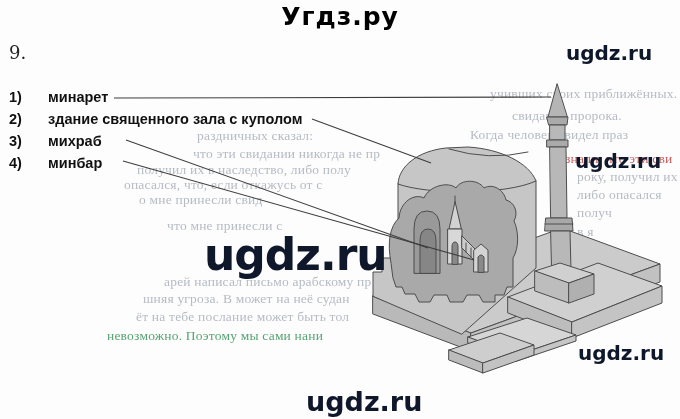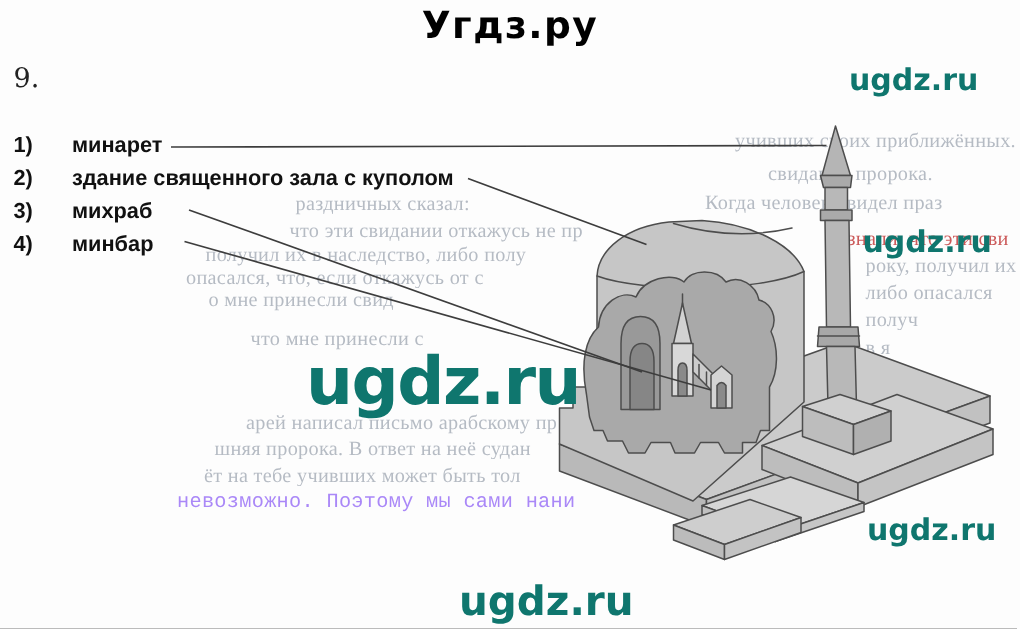--- a/index.html
+++ b/index.html
@@ -13,51 +13,51 @@
   #drawing{position:absolute;left:0;top:0;z-index:2;}
   
   .title{position:absolute;top:2px;left:0;width:100%;text-align:center;z-index:3;
         font-family:"DejaVu Sans",sans-serif;font-weight:bold;font-size:25px;letter-spacing:1px;color:#000000;}
   .ex-num{position:absolute;left:9px;top:42px;z-index:3;
         font-family:"DejaVu Serif",serif;font-size:18px;color:#222;}
   #labels{position:absolute;left:9px;top:86px;z-index:3;}
   .label-row{display:flex;align-items:center;height:22px;font-weight:700;font-size:14.5px;color:#111;}
   .label-row .num{width:39px;}
   
-  .wm{position:absolute;z-index:4;font-family:"DejaVu Sans",sans-serif;font-weight:bold;color:#0f766e;white-space:nowrap;}
+  .wm{position:absolute;z-index:4;font-family:"DejaVu Sans",sans-serif;font-weight:bold;color:#0f172a;white-space:nowrap;}
   .wm-center{left:204px;top:229px;font-size:44px;letter-spacing:-1px;}
   .wm-a{left:566px;top:41px;font-size:20px;}
   .wm-b{left:575px;top:149px;font-size:20px;}
   .wm-c{left:578px;top:341px;font-size:20px;}
   .wm-bottom{left:306px;top:386px;font-size:27px;}
 </style>
 </head>
 <body>
 
 <div id="page">
 
   <div id="bleed">
       <span style="left: 490px; top: 86px; color: rgb(154, 162, 174);">учивших своих приближённых. Вс</span>
       <span style="left: 512px; top: 108px; color: rgb(154, 162, 174);">свидания пророка.</span>
       <span style="left: 470px; top: 127px; color: rgb(154, 162, 174);">Когда человек увидел праз</span>
       <span style="left: 197px; top: 128px; color: rgb(154, 162, 174);">раздничных сказал:</span>
-      <span style="left: 193px; top: 146px; color: rgb(154, 162, 174);">что эти свидании откажусь не пр</span>
+      <span style="left: 193px; top: 146px; color: rgb(154, 162, 174);">что эти свидании никогда не пр</span>
       <span style="left: 565px; top: 151px; color: #b91c1c;">знали, что эти сви</span>
       <span style="left: 137px; top: 162px; color: rgb(154, 162, 174);">получил их в наследство, либо полу</span>
       <span style="left: 577px; top: 169px; color: rgb(154, 162, 174);">року, получил их в</span>
       <span style="left: 124px; top: 177px; color: rgb(154, 162, 174);">опасался, что, если откажусь от с</span>
       <span style="left: 577px; top: 187px; color: rgb(154, 162, 174);">либо опасался</span>
       <span style="left: 139px; top: 192px; color: rgb(154, 162, 174);">о мне принесли свид</span>
       <span style="left: 577px; top: 205px; color: rgb(154, 162, 174);">получ</span>
       <span style="left: 157px; top: 218px; color: rgb(154, 162, 174); margin-left: 10px;">что мне принесли с</span>
       <span style="left: 577px; top: 224px; color: rgb(154, 162, 174);">в я</span>
       <span style="left: 150px; top: 274px; color: rgb(154, 162, 174); margin-left: 14px;">арей написал письмо арабскому пр</span>
-      <span style="left: 143px; top: 291px; color: rgb(154, 162, 174);">шняя пророка. В ответ на неё судан</span>
-      <span style="left: 136px; top: 309px; color: rgb(154, 162, 174);">ёт на тебе учивших может быть тол</span>
-      <span style="left: 118px; top: 328px; color: #8b5cf6; font-family: Liberation Mono, monospace;">невозможно. Поэтому мы сами нани</span>
+      <span style="left: 143px; top: 291px; color: rgb(154, 162, 174);">шняя угроза. В может на неё судан</span>
+      <span style="left: 136px; top: 309px; color: rgb(154, 162, 174);">ёт на тебе послание может быть тол</span>
+      <span style="left: 107px; top: 328px; color: #15803d;">невозможно. Поэтому мы сами нани</span>
     </div>
 
   <svg id="drawing" width="680" height="419" viewBox="0 0 680 419">
     <g stroke="#4d4d4d" stroke-width="1" stroke-linejoin="round" stroke-linecap="round">
 
       <path d="M373,296 L562,228 L660,264 L471,333 Z" fill="#cbcbcb"></path>
       <path d="M373,296 L471,333 L471,351 L373,314 Z" fill="#b9b9b9"></path>
       <path d="M471,333 L660,264 L660,282 L471,351 Z" fill="#c1c1c1"></path>
 
       <path d="M508,297 L598,263 L662,286 L572,322 Z" fill="#d0d0d0"></path>

